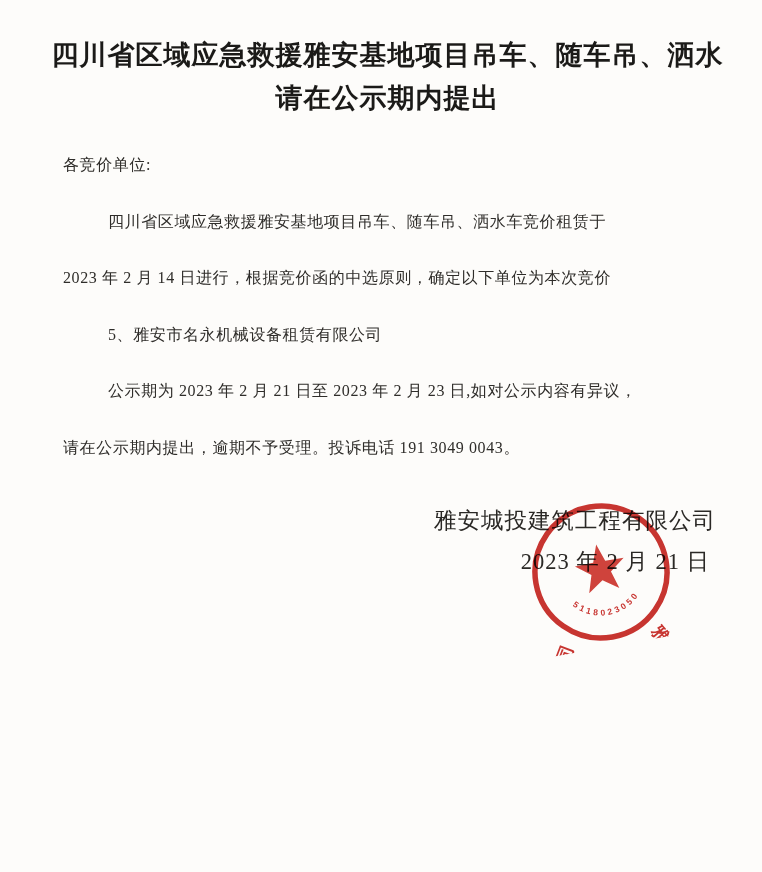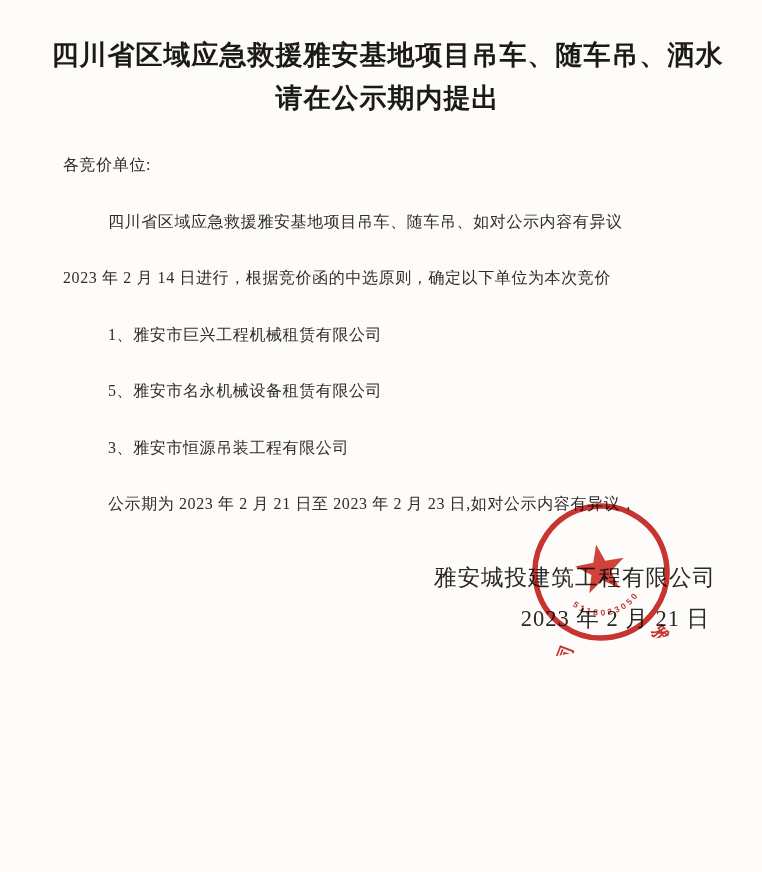--- a/index.html
+++ b/index.html
@@ -68,26 +68,25 @@
 
 <div class="page">
 
   <h1 class="title">
     <span class="tline">四川省区域应急救援雅安基地项目吊车、随车吊、洒水</span>
     <span class="tline">请在公示期内提出</span>
   </h1>
 
   <div class="doc-body">
     <p class="line">各竞价单位:</p>
-    <p class="line indent">四川省区域应急救援雅安基地项目吊车、随车吊、如对公示内容有异议</p>
+    <p class="line indent">四川省区域应急救援雅安基地项目吊车、随车吊、洒水车竞价租赁于</p>
     <p class="line">2023 年 2 月 14 日进行，根据竞价函的中选原则，确定以下单位为本次竞价</p>
-    <p class="line indent">1、雅安市巨兴工程机械租赁有限公司</p>
     <p class="line indent">5、雅安市名永机械设备租赁有限公司</p>
-    <p class="line indent">3、雅安市恒源吊装工程有限公司</p>
     <p class="line indent">公示期为 2023 年 2 月 21 日至 2023 年 2 月 23 日,如对公示内容有异议，</p>
+    <p class="line">请在公示期内提出，逾期不予受理。投诉电话 191 3049 0043。</p>
   </div>
 
   <div class="signature">
     <p class="sig-company">雅安城投建筑工程有限公司</p>
     <p class="sig-date">2023 年 2 月 21 日</p>
   </div>
 
   <div class="seal">
     <svg width="150" height="150" viewBox="0 0 150 150">
       <defs>

